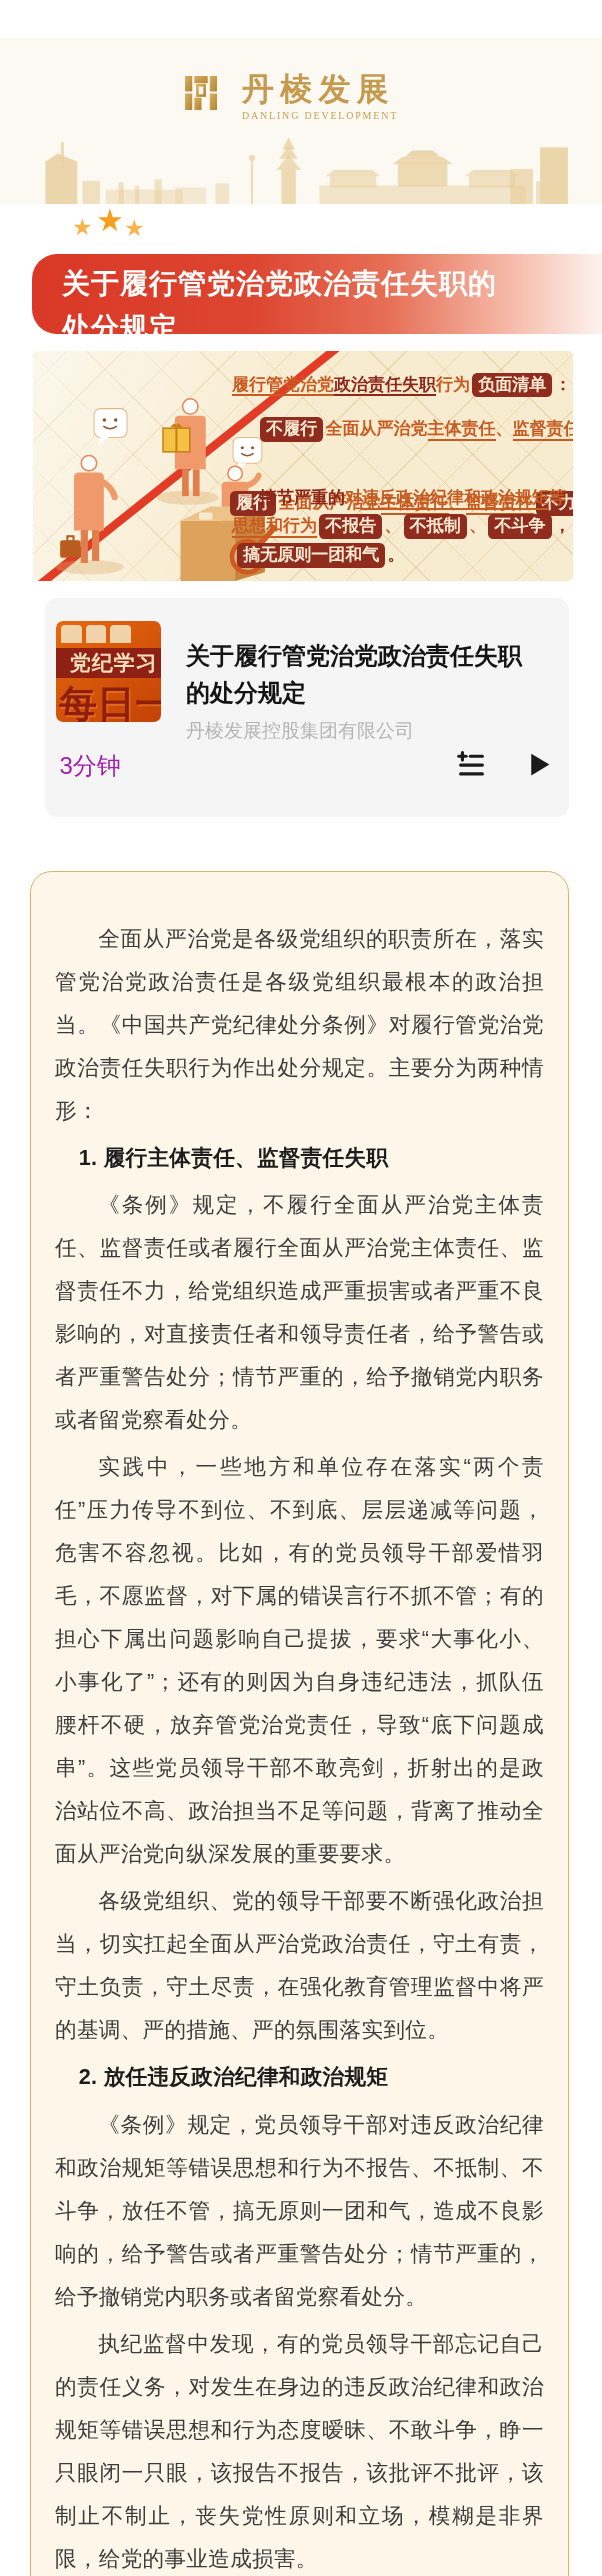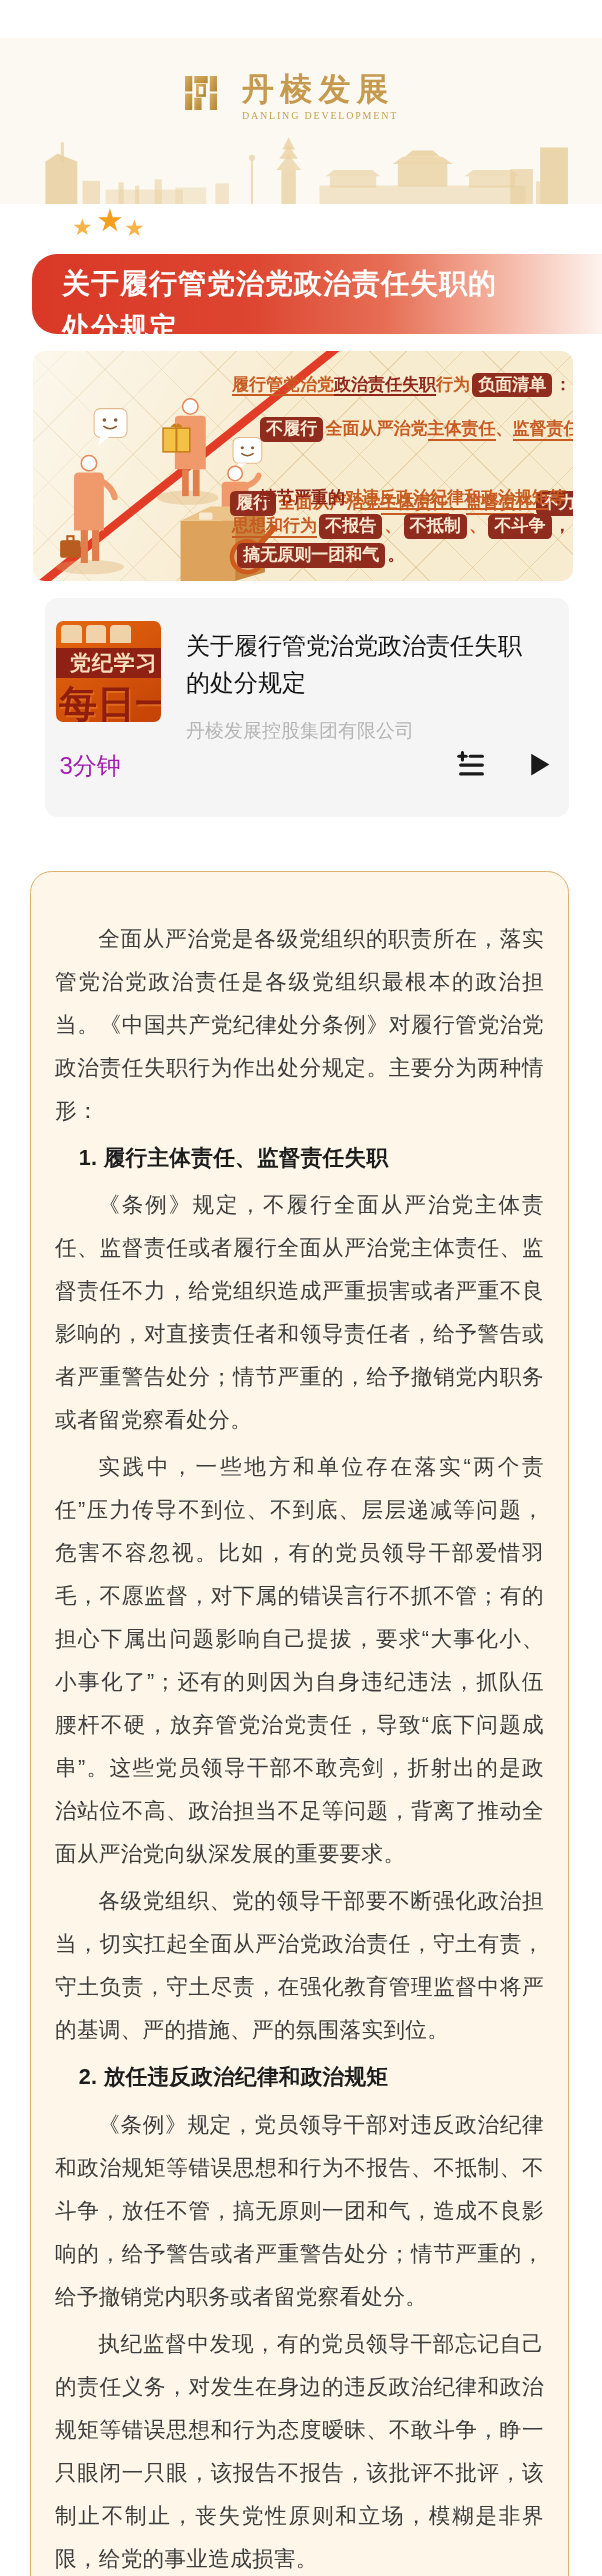--- a/index.html
+++ b/index.html
@@ -24,21 +24,21 @@
   
   .banner{position:absolute;left:32px;top:254px;width:571px;height:80px;
           border-radius:25px 0 0 25px;
           background:linear-gradient(90deg,#d93826 0%,#dd4530 38%,#e66e55 62%,#f4b4a2 82%,#fdf3ef 100%);}
   .banner-line{position:absolute;left:30px;color:#ffffff;font-weight:bold;font-size:28px;
                letter-spacing:1px;white-space:nowrap;}
   .banner-line.l1{top:11.3px;}
   .banner-line.l2{top:55px;}
 
   
-  .info{position:absolute;left:33px;top:351px;width:540px;height:230px;overflow:hidden;border-radius:12px;
+  .info{position:absolute;left:33px;top:351px;width:540px;height:230px;overflow:hidden;border-radius:5px;
         background:
           linear-gradient(115deg, rgba(255,255,255,0.6), rgba(255,255,255,0) 45%),
           repeating-linear-gradient(45deg, rgba(206,168,98,.32) 0 1px, transparent 1px 40px),
           repeating-linear-gradient(-45deg, rgba(206,168,98,.32) 0 1px, transparent 1px 40px),
           #f8ecd0;}
   .info svg.illu{position:absolute;left:0;top:0;}
   .irow{position:absolute;white-space:nowrap;font-size:17px;color:#c75b22;font-weight:bold;}
   .irow .tag{display:inline-block;background:#8f2c1d;color:#fbe9d2;border-radius:5.2px;
              padding:3.1px 6.2px;margin:0 2.1px;font-size:17px;line-height:1.1;}
   .irow .bd{color:#8f261a;}
@@ -54,21 +54,21 @@
   .card{position:absolute;left:45px;top:598px;width:524px;height:219px;background:#f5f5f6;border-radius:12.4px;}
   .thumb{position:absolute;left:10.8px;top:23px;width:105px;height:101px;border-radius:7.2px;overflow:hidden;
          background:linear-gradient(145deg,#e7680f,#c34206);}
   .thumb .tabs{position:absolute;left:5.2px;top:4.1px;display:flex;gap:4.1px;}
   .thumb .tabs i{display:block;width:20.6px;height:17.5px;background:#f2dcb7;border-radius:4.1px 4.1px 0 0;opacity:.92;}
   .thumb .band{position:absolute;left:0;top:27px;width:100%;height:30px;background:#8e2114;
                color:#f7debc;font-weight:bold;font-size:21px;line-height:30px;white-space:nowrap;
                letter-spacing:1px;padding-left:14px;box-sizing:border-box;}
   .thumb .big{position:absolute;left:3.1px;top:58px;font-size:38px;font-weight:bold;color:#8f1f0c;
               white-space:nowrap;text-shadow:1.5px 1.5px 0 rgba(240,130,50,.55);}
-  .card-title{position:absolute;left:141px;top:29px;width:340px;font-size:24px;font-weight:normal;
+  .card-title{position:absolute;left:141px;top:39px;width:340px;font-size:24px;font-weight:bold;
               color:#141414;line-height:37px;}
   .card-source{position:absolute;left:141px;top:120px;font-size:19px;color:#b5b5b5;white-space:nowrap;}
   .card-duration{position:absolute;left:14.4px;top:152px;font-size:24px;color:#a21caf;white-space:nowrap;}
   .card-icon{position:absolute;top:152px;width:29px;height:29px;cursor:pointer;}
   .card-icon.playlist{left:412px;}
   .card-icon.play{left:479px;}
 
   
   .paper{position:absolute;left:30px;top:871px;width:539px;height:2333px;box-sizing:border-box;
          border:1.5px solid #d9b26e;border-radius:21.6px;

